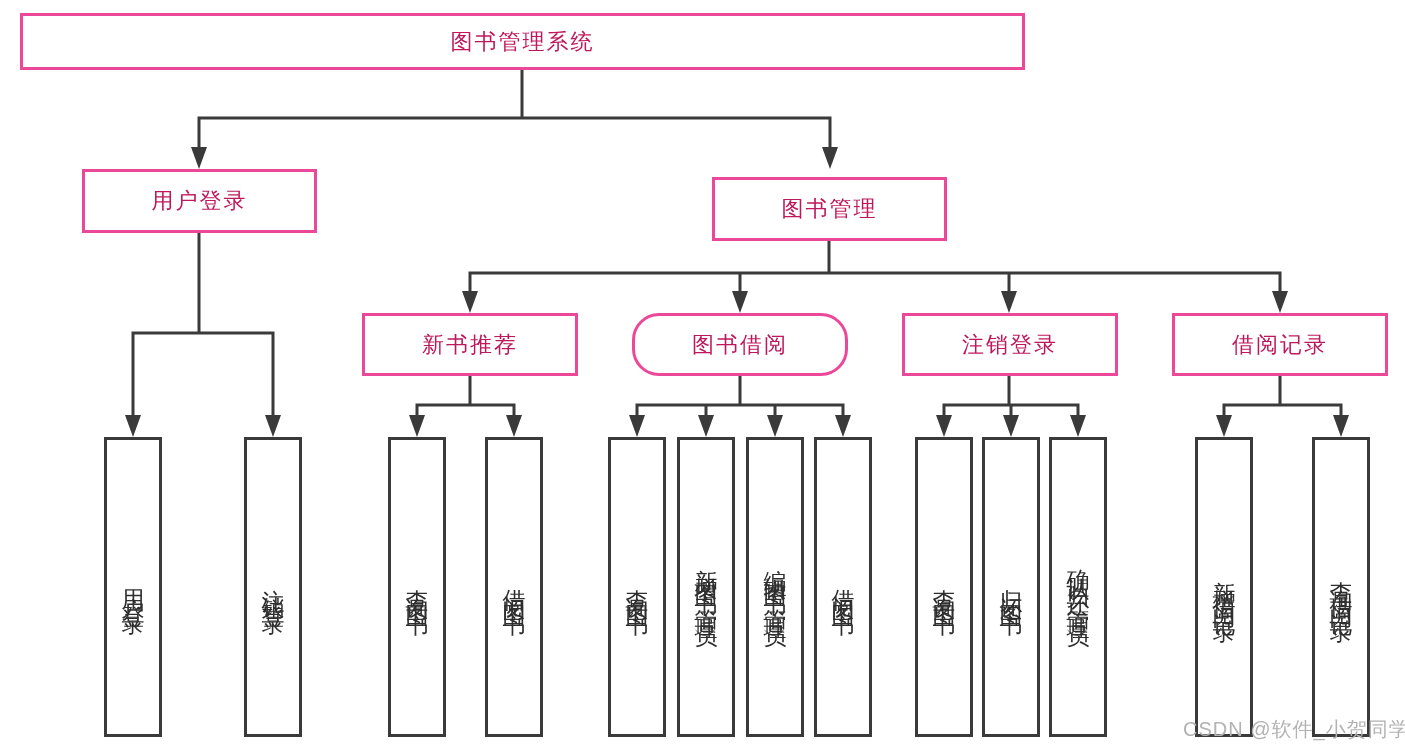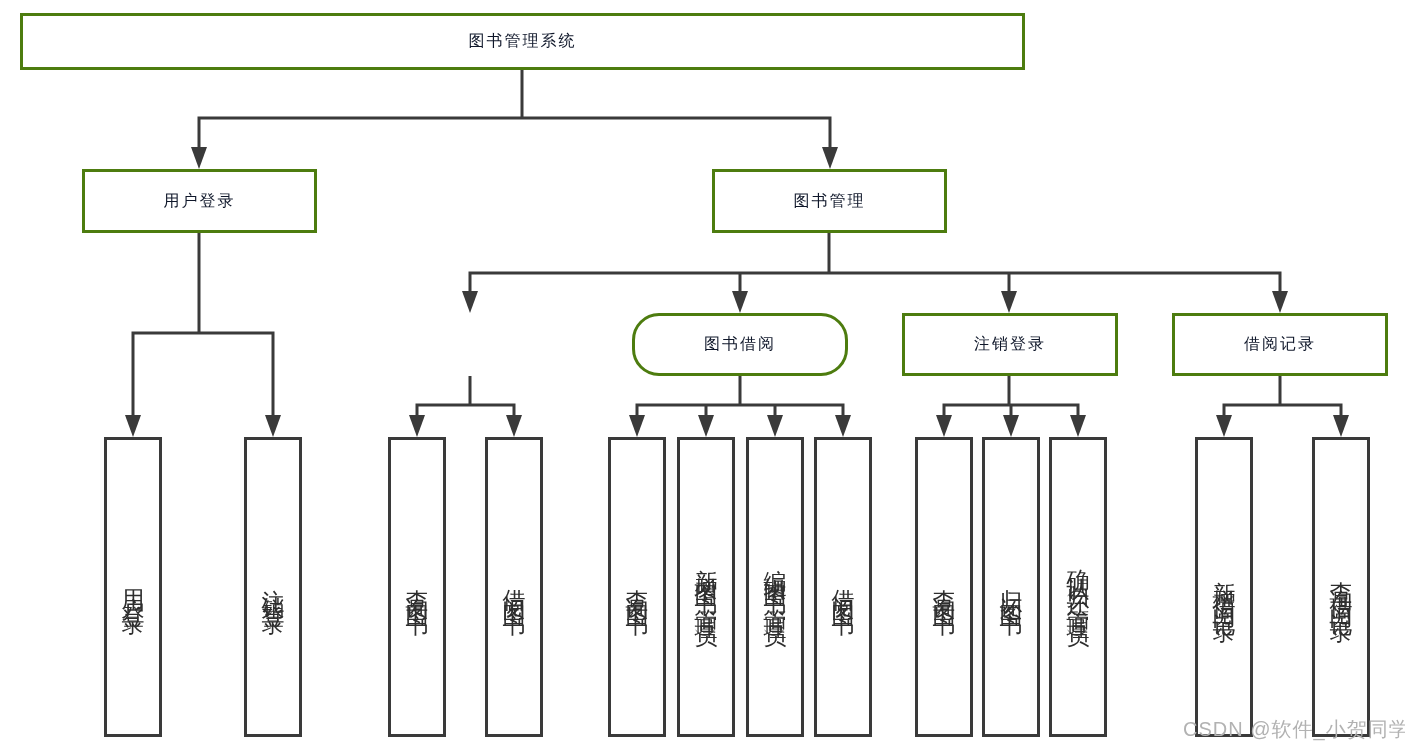--- a/index.html
+++ b/index.html
@@ -3,42 +3,42 @@
 <meta charset="utf-8">
 <style>
   html,body{margin:0;padding:0;background:#fff;}
   .canvas{
     position:relative;width:1405px;height:747px;background:#fff;overflow:hidden;
     font-family:"Liberation Sans","DejaVu Sans",sans-serif;
   }
   svg.connectors{position:absolute;left:0;top:0;z-index:0;}
   .node{
     position:absolute;box-sizing:border-box;z-index:1;
-    border:3px solid #4d7c0f;background:#fff;
+    border:3px solid #ec4899;background:#fff;
     display:flex;align-items:center;justify-content:center;
-    font-size:16px;letter-spacing:2px;color:#0f172a;white-space:nowrap;
+    font-size:22px;letter-spacing:2px;color:#be185d;white-space:nowrap;
   }
   .leaf{
     position:absolute;box-sizing:border-box;z-index:1;
     top:437px;width:58px;height:300px;
     border:3px solid #3a3a3a;background:#fff;
     display:flex;align-items:center;justify-content:center;
   }
   .vtext{
     writing-mode:vertical-rl;text-orientation:mixed;
     font-size:23px;letter-spacing:8px;line-height:1;color:#2e2e2e;
   }
   .watermark{
     position:absolute;left:1183px;top:716px;z-index:5;
     font-size:20px;letter-spacing:1px;color:#b2b2b2;white-space:nowrap;
   }
   
   .n-root{left:20px;top:13px;width:1005px;height:57px;}
   .n-userlogin{left:82px;top:169px;width:235px;height:64px;}
-  .n-bookmgmt{left:712px;top:169px;width:235px;height:64px;}
+  .n-bookmgmt{left:712px;top:177px;width:235px;height:64px;}
   .n-l3{top:313px;width:216px;height:63px;}
   .n-newrec{left:362px;}
   .n-borrow{left:632px;border-radius:27px;}
   .n-current{left:902px;}
   .n-records{left:1172px;}
 </style>
 </head>
 <body>
 
 <div class="canvas">
@@ -91,20 +91,21 @@
       <polygon stroke="none" points="1216,415 1232,415 1224,437"></polygon>
       <polygon stroke="none" points="1333,415 1349,415 1341,437"></polygon>
     </g>
   </svg>
 
   <div class="node n-root">图书管理系统</div>
 
   <div class="node n-userlogin">用户登录</div>
   <div class="node n-bookmgmt">图书管理</div>
 
+  <div class="node n-l3 n-newrec">新书推荐</div>
   <div class="node n-l3 n-borrow">图书借阅</div>
   <div class="node n-l3 n-current">注销登录</div>
   <div class="node n-l3 n-records">借阅记录</div>
 
   <div class="leaf" style="left:104px">
     <span class="vtext">用户登录</span>
   </div>
   <div class="leaf" style="left:244px">
     <span class="vtext">注销登录</span>
   </div>

